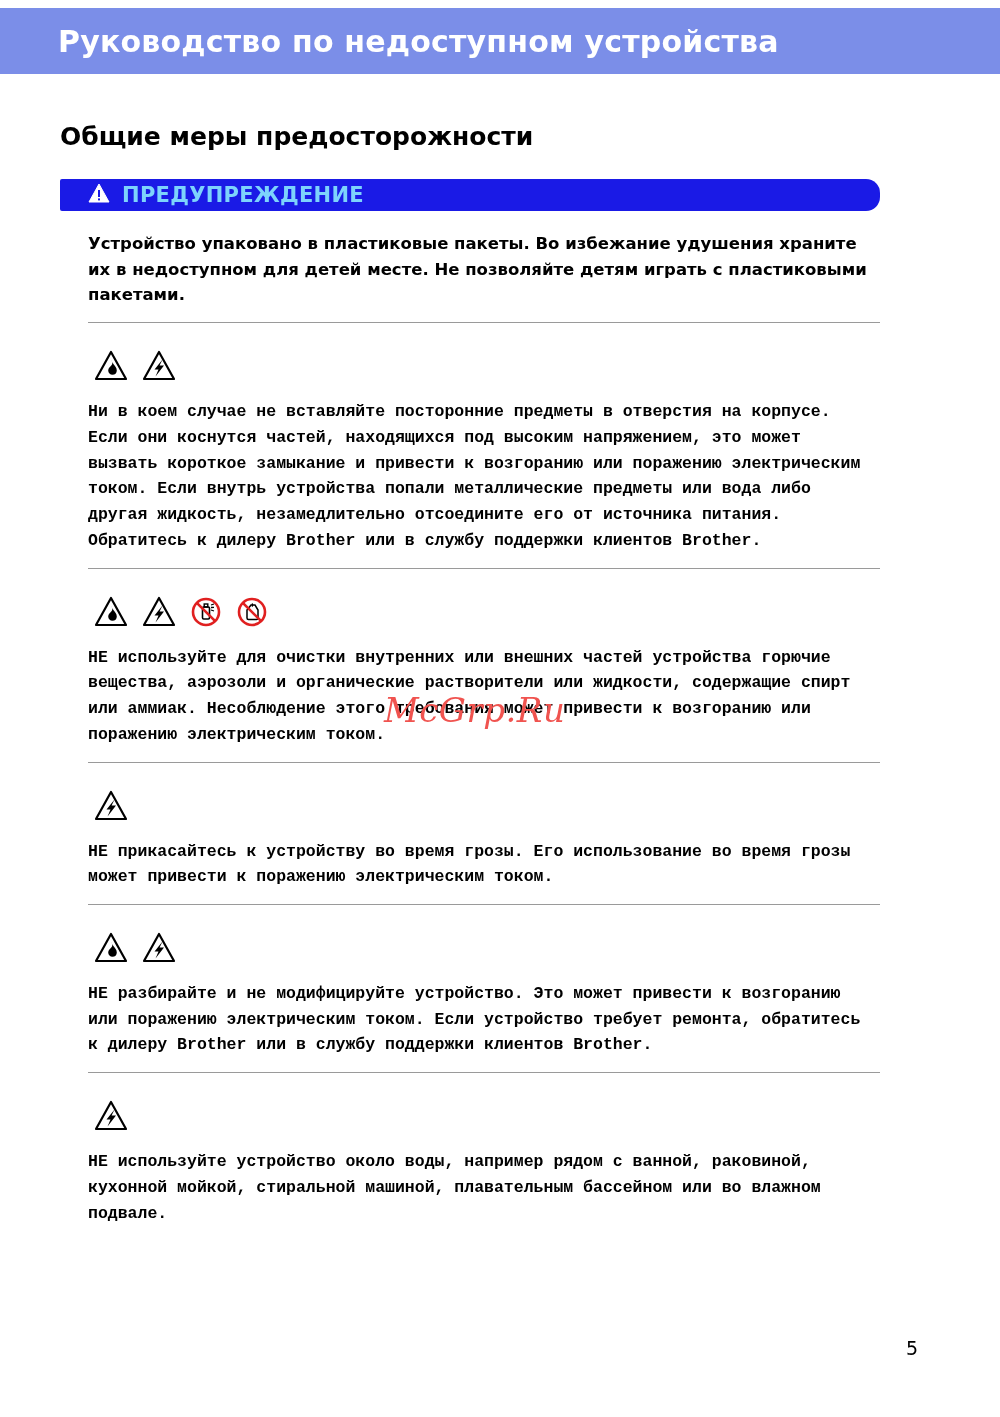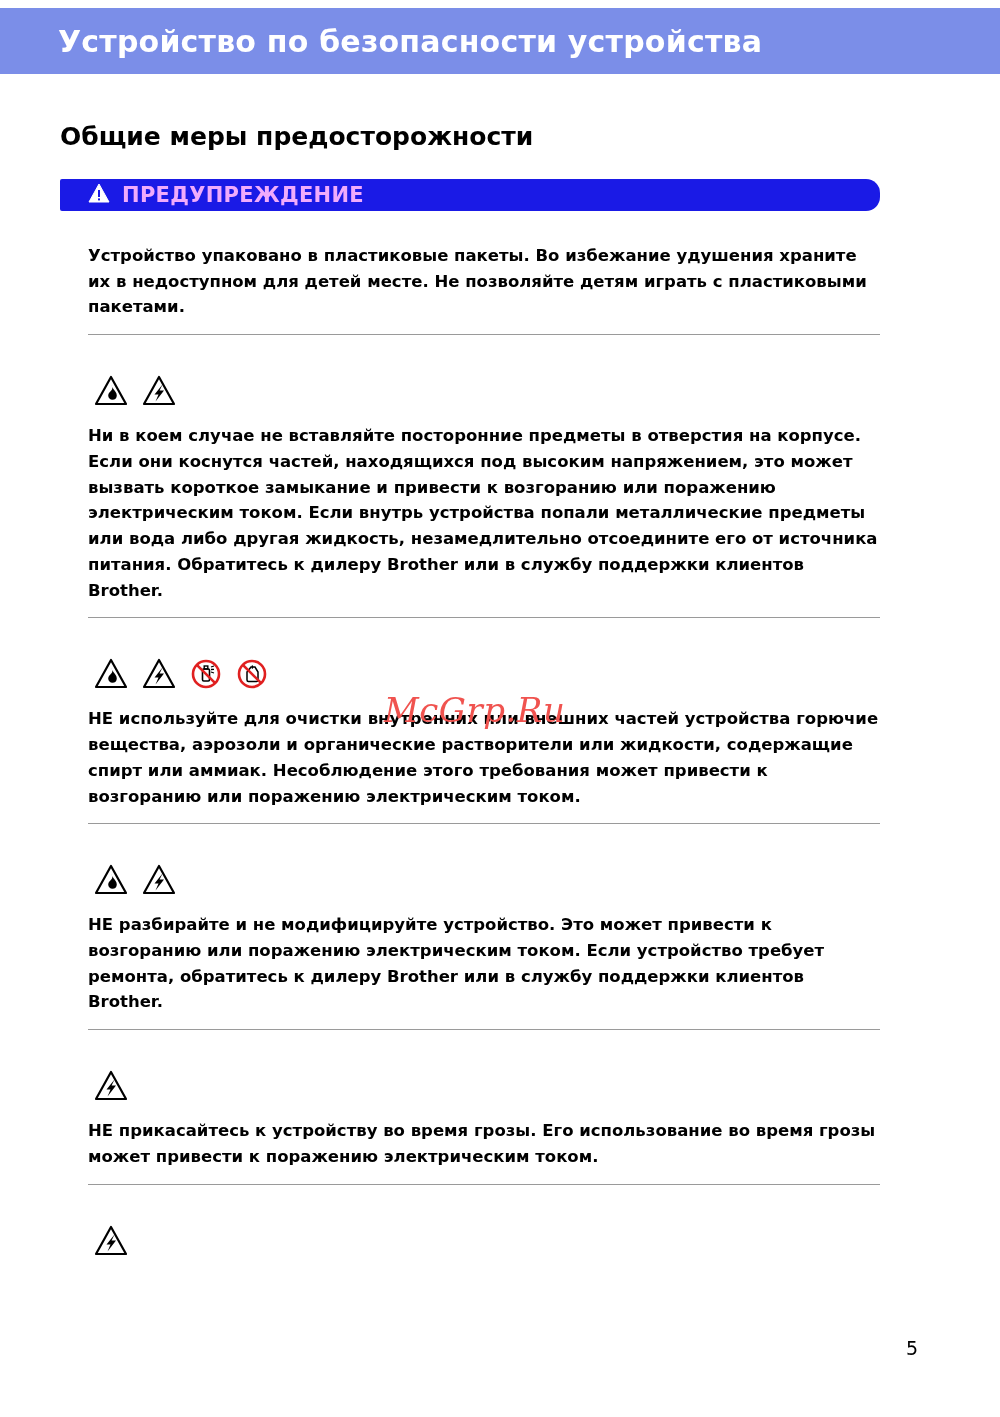--- a/index.html
+++ b/index.html
@@ -59,37 +59,38 @@
     display: flex;
     align-items: center;
     border-radius: 2px 14px 14px 2px;
   }
   .warning-bar .tri {
     margin-left: 28px;
     flex: 0 0 auto;
   }
   .warning-bar .wtext {
     margin-left: 12px;
-    color: #f0abfc;
+    color: #7dd3fc;
     font-size: 21px;
     font-weight: bold;
     letter-spacing: 0.3px;
   }
 
   
   .blocks {
     margin: 0 0 0 88px;
     width: 792px;
   }
   .block {
-    padding-top: 32px;
+    padding-top: 20px;
     padding-bottom: 14px;
   }
   .block.divided {
     border-top: 1px solid #9a9a9a;
+    font-family: Liberation Mono, monospace;
   }
   .icon-row {
     display: flex;
     align-items: flex-end;
     gap: 14px;
     height: 44px;
     margin-bottom: 12px;
     margin-left: 6px;
   }
   .block-text {
@@ -119,21 +120,21 @@
     left: 906px;
     top: 1337px;
     font-size: 19px;
     color: #000;
   }
 </style>
 </head>
 <body>
 
 <div class="header-band">
-  <div class="header-title">Устройство по безопасности устройства</div>
+  <div class="header-title">Руководство по недоступном устройства</div>
 </div>
 
 <div class="page">
 
   <div class="section-title">Общие меры предосторожности</div>
 
   <div class="warning-bar">
     <span class="tri">
       <svg width="22" height="20" viewBox="0 0 22 20" aria-hidden="true">
         <polygon points="11,1 21,19 1,19" fill="#ffffff" stroke="#ffffff" stroke-width="1" stroke-linejoin="round"></polygon>
@@ -201,20 +202,32 @@
         </span>
       </div>
       <div class="block-text">НЕ используйте для очистки внутренних или внешних частей устройства горючие вещества, аэрозоли и органические растворители или жидкости, содержащие спирт или аммиак. Несоблюдение этого требования может привести к возгоранию или поражению электрическим током.</div>
     </div>
 
     <div class="block divided">
       <div class="icon-row">
         <span>
           <svg width="34" height="32" viewBox="0 0 34 32" aria-hidden="true">
             <polygon points="17,2 32,29 2,29" fill="#ffffff" stroke="#000000" stroke-width="2.2" stroke-linejoin="round"></polygon>
+            <polygon points="20.5,9.5 12.5,19.5 16.5,19.5 13.5,26.5 22,15.5 17.6,15.5" fill="#000000"></polygon>
+          </svg>
+        </span>
+      </div>
+      <div class="block-text">НЕ прикасайтесь к устройству во время грозы. Его использование во время грозы может привести к поражению электрическим током.</div>
+    </div>
+
+    <div class="block divided">
+      <div class="icon-row">
+        <span>
+          <svg width="34" height="32" viewBox="0 0 34 32" aria-hidden="true">
+            <polygon points="17,2 32,29 2,29" fill="#ffffff" stroke="#000000" stroke-width="2.2" stroke-linejoin="round"></polygon>
             <path d="M17 10 c2.4 3.2 1.0 4.6 0.2 5.6 c-1.4 1.7 -3.0 2.6 -3.0 5.0 c0 2.5 2.0 4.2 4.2 4.2 c2.6 0 4.4 -1.9 4.4 -4.4 c0 -3.0 -2.0 -4.3 -3.2 -6.2 c-0.8 -1.3 -1.7 -2.7 -2.6 -4.2 z" fill="#000000"></path>
           </svg>
         </span>
         <span>
           <svg width="34" height="32" viewBox="0 0 34 32" aria-hidden="true">
             <polygon points="17,2 32,29 2,29" fill="#ffffff" stroke="#000000" stroke-width="2.2" stroke-linejoin="round"></polygon>
             <polygon points="20.5,9.5 12.5,19.5 16.5,19.5 13.5,26.5 22,15.5 17.6,15.5" fill="#000000"></polygon>
           </svg>
         </span>
       </div>
@@ -223,31 +236,20 @@
 
     <div class="block divided">
       <div class="icon-row">
         <span>
           <svg width="34" height="32" viewBox="0 0 34 32" aria-hidden="true">
             <polygon points="17,2 32,29 2,29" fill="#ffffff" stroke="#000000" stroke-width="2.2" stroke-linejoin="round"></polygon>
             <polygon points="20.5,9.5 12.5,19.5 16.5,19.5 13.5,26.5 22,15.5 17.6,15.5" fill="#000000"></polygon>
           </svg>
         </span>
       </div>
-      <div class="block-text">НЕ прикасайтесь к устройству во время грозы. Его использование во время грозы может привести к поражению электрическим током.</div>
-    </div>
-
-    <div class="block divided">
-      <div class="icon-row">
-        <span>
-          <svg width="34" height="32" viewBox="0 0 34 32" aria-hidden="true">
-            <polygon points="17,2 32,29 2,29" fill="#ffffff" stroke="#000000" stroke-width="2.2" stroke-linejoin="round"></polygon>
-            <polygon points="20.5,9.5 12.5,19.5 16.5,19.5 13.5,26.5 22,15.5 17.6,15.5" fill="#000000"></polygon>
-          </svg>
-        </span>
-      </div>
+      <div class="block-text">НЕ используйте устройство около воды, например рядом с ванной, раковиной, кухонной мойкой, стиральной машиной, плавательным бассейном или во влажном подвале.</div>
     </div>
 
   </div>
 </div>
 
 <div class="watermark">McGrp.Ru</div>
 <div class="page-number">5</div>
 
 </body></html>

